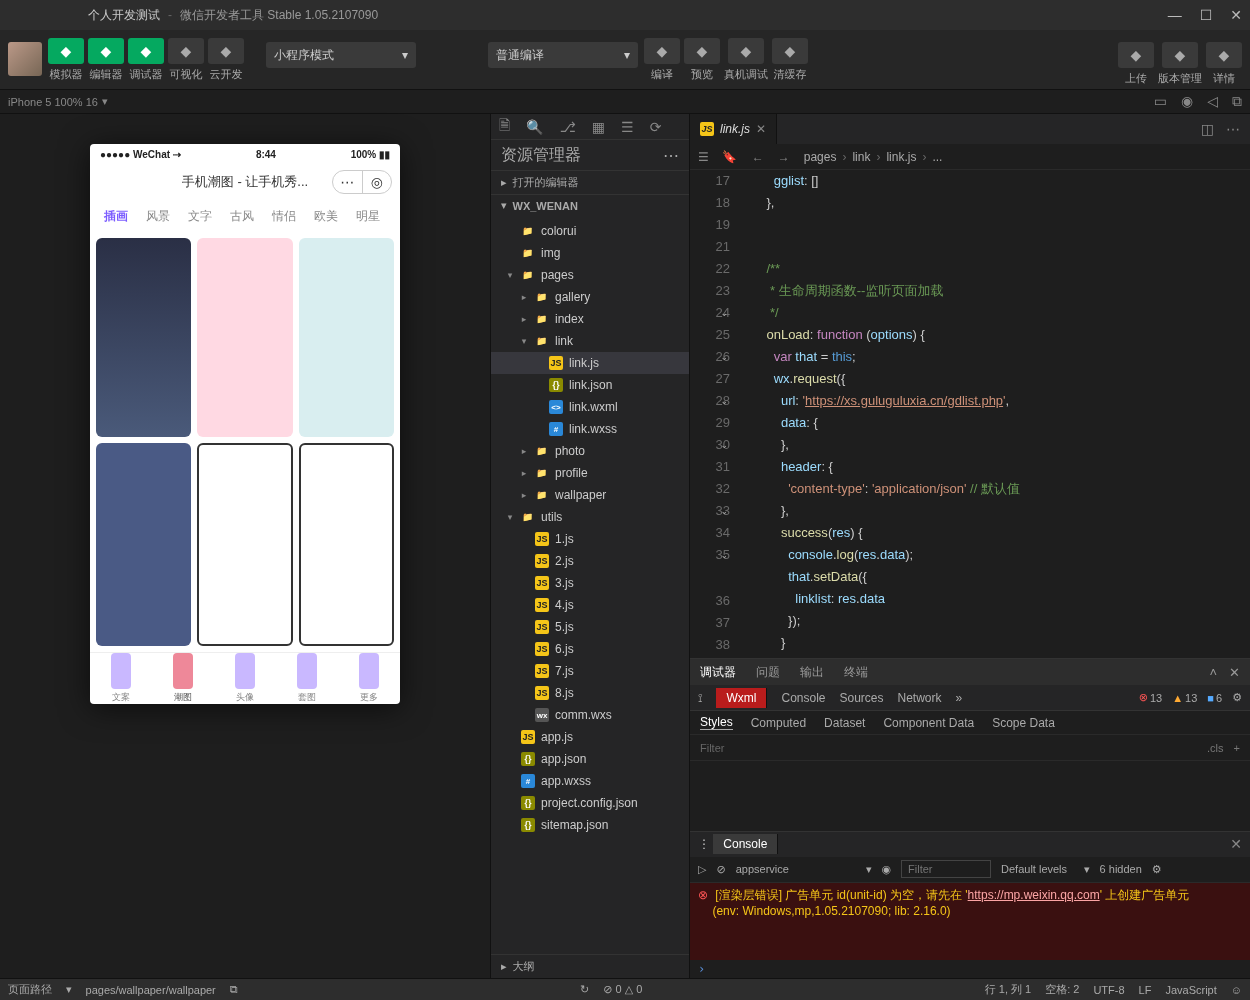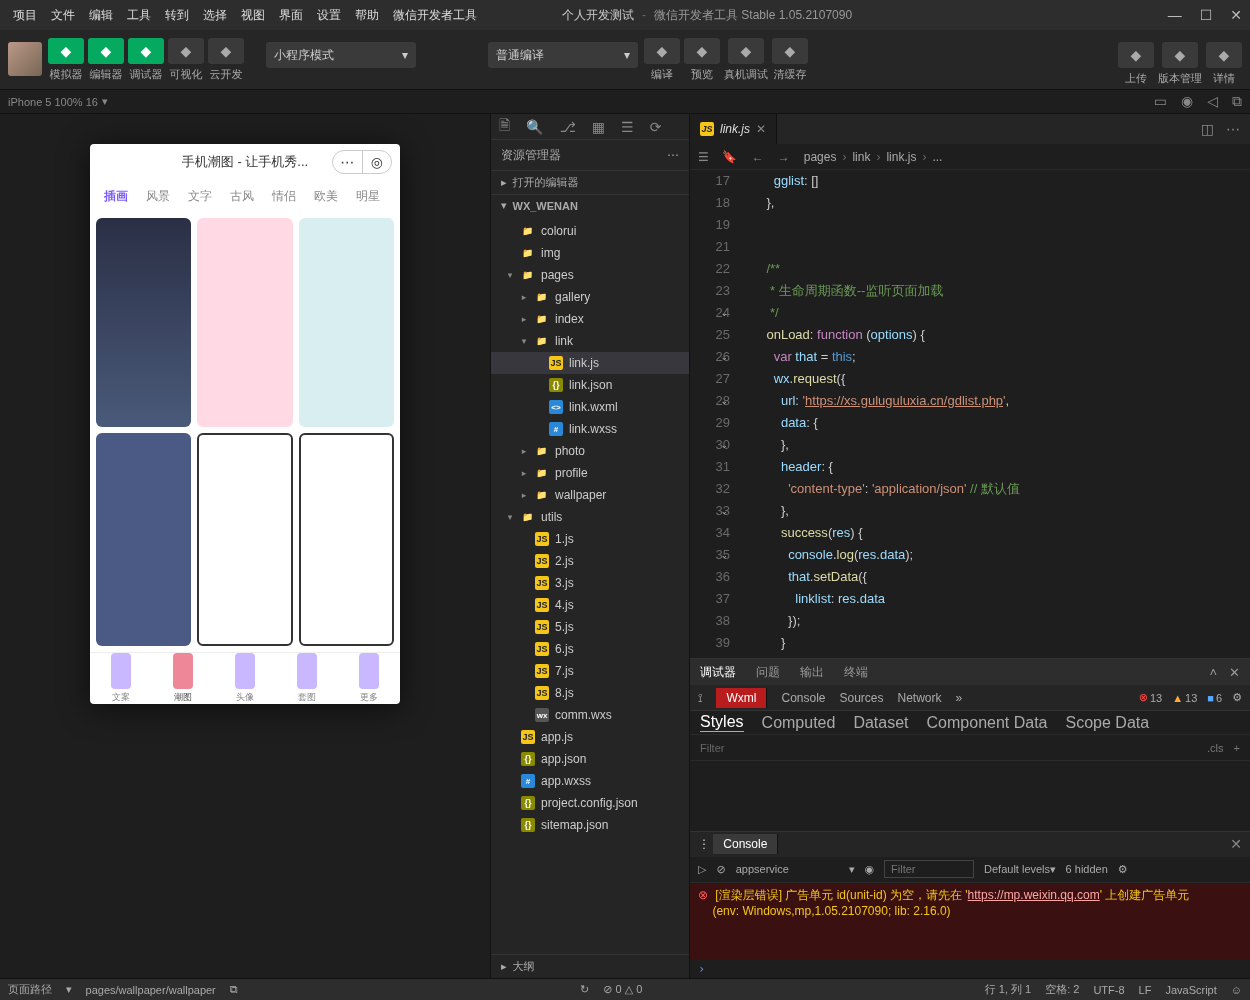--- a/index.html
+++ b/index.html
@@ -49,21 +49,21 @@
 .pc4{background:#4a5a85;}
 .pc5{background:#fff;border:2px solid #333;}
 .pc6{background:#fff;border:2px solid #333;}
 .pnav{height:52px;border-top:1px solid #eee;display:flex;}
 .pnav div{flex:1;display:flex;flex-direction:column;align-items:center;justify-content:center;font-size:9px;color:#888;gap:2px;}
 .pnav .ic{width:20px;height:20px;background:#c9b8ff;border-radius:4px;}
 .pnav .active{color:#555;} .pnav .active .ic{background:#ee8899;}
 
 
 .explorer { width:200px; background:#252526; border-left:1px solid #111; border-right:1px solid #111; display:flex; flex-direction:column; }
-.ehead{height:30px;display:flex;align-items:center;justify-content:space-between;padding:0 10px;color:#aaa;font-size:12px;}
+.ehead{height:30px;display:flex;align-items:center;justify-content:space-between;padding:0 10px;color:#aaa;font-size:16px;}
 .eicons{height:26px;display:flex;align-items:center;padding:0 8px;gap:16px;color:#888;font-size:14px;border-bottom:1px solid #333;}
 .tree{flex:1;overflow:auto;padding:4px 0;font-size:12px;}
 .titem{display:flex;align-items:center;height:22px;color:#ccc;gap:6px;cursor:default;}
 .titem.sel{background:#37373d;}
 .arrow{width:10px;display:inline-block;text-align:center;color:#888;font-size:9px;}
 .fico{width:14px;height:14px;display:inline-flex;align-items:center;justify-content:center;border-radius:2px;font-size:9px;font-weight:bold;}
 .f-folder{color:#c8a65e;}
 .f-pages{color:#2aa198;}
 .f-js{background:#f5c518;color:#222;}
 .f-json{background:#8a8a00;color:#fff;}
@@ -90,55 +90,42 @@
 
 .debug{height:320px;border-top:1px solid #333;display:flex;flex-direction:column;background:#1e1e1e;}
 .dtabs{height:26px;background:#2d2d2d;display:flex;align-items:center;padding:0 10px;gap:20px;color:#999;font-size:12px;}
 .dtabs .active{color:#fff;font-weight:500;}
 .dtabs .right{margin-left:auto;display:flex;gap:12px;font-size:13px;}
 .dtool{height:26px;background:#252526;display:flex;align-items:center;padding:0 8px;gap:14px;color:#aaa;font-size:12px;border-bottom:1px solid #333;}
 .dtool .tab{background:#b91c1c;padding:3px 10px;border-radius:0;font-style:normal;color:#fff;}
 .dtool .txt{color:#aaa;}
 .dtool .right{margin-left:auto;display:flex;gap:10px;align-items:center;font-size:11px;}
 .dbadge{display:flex;align-items:center;gap:2px;}
-.dsub{height:24px;display:flex;align-items:center;gap:18px;padding:0 10px;color:#aaa;font-size:16px;border-bottom:1px solid #2a2a2a;}
+.dsub{height:24px;display:flex;align-items:center;gap:18px;padding:0 10px;color:#aaa;font-size:12px;border-bottom:1px solid #2a2a2a;}
 .dsub .active{color:#fff;border-bottom:1px solid #aaa;}
 .dfilter{height:26px;display:flex;align-items:center;padding:0 10px;color:#777;font-size:11px;border-bottom:1px solid #2a2a2a;gap:10px;}
 .dfilter .sp{flex:1;}
 .console-hd{height:26px;background:#252526;display:flex;align-items:center;padding:0 8px;color:#ccc;font-size:12px;border-top:1px solid #333;}
 .console-hd .tab{background:#3a3a3a;padding:3px 10px;color:#fff;font-style:normal;}
 .console-hd .right{margin-left:auto;color:#888;font-size:14px;}
 .console-tb{height:26px;display:flex;align-items:center;padding:0 8px;gap:10px;color:#aaa;font-size:11px;border-bottom:1px solid #2a2a2a;}
 .console-tb input{background:#1e1e1e;border:1px solid #444;color:#ccc;height:18px;padding:0 6px;font-size:11px;width:90px;}
-.console-tb .sel{display:flex;align-items:center;gap:0;justify-content:flex-end;}
+.console-tb .sel{display:flex;align-items:center;gap:17px;justify-content:flex-end;}
 .console-body{flex:1;background:#3a1010;color:#f5c518;font-family:Consolas,monospace;font-size:12px;padding:4px 8px;line-height:16px;}
 .console-body .url{color:#fca5a5;text-decoration:underline;}
 .console-prompt{background:#1e1e1e;color:#5a8fd8;padding:2px 8px;font-family:Consolas,monospace;font-size:12px;}
 
 
 .status{height:22px;background:#2d2d2d;border-top:1px solid #111;display:flex;align-items:center;padding:0 8px;color:#aaa;font-size:11px;gap:14px;}
 .status .sp{flex:1;}
 </style>
 </head>
 <body>
 
 <div class="menubar">
-  <div class="items" id="menuitems">
-      <span>项目</span>
-      <span>文件</span>
-      <span>编辑</span>
-      <span>工具</span>
-      <span>转到</span>
-      <span>选择</span>
-      <span>视图</span>
-      <span>界面</span>
-      <span>设置</span>
-      <span>帮助</span>
-      <span>微信开发者工具</span>
-    </div>
   <div class="titleproj">
     <span style="color:#ccc">个人开发测试</span>
     <span style="color:#666">-</span>
     <span>微信开发者工具 Stable 1.05.2107090</span>
   </div>
   <div class="spacer"></div>
   <div class="winctrl">
     <span>—</span>
     <span>☐</span>
     <span>✕</span>
@@ -225,20 +212,25 @@
     <span>◉</span>
     <span>◁</span>
     <span>⧉</span>
   </div>
 </div>
 
 <div class="main">
 
   <div class="simcol">
     <div class="phone">
+      <div class="pstatus">
+        <span>●●●●● WeChat ⇢</span>
+          <span class="mid">8:44</span>
+          <span class="r">100% ▮▮</span>
+      </div>
       <div class="ptitlebar">
         <span>手机潮图 - 让手机秀...</span>
         <div class="pcapsule">
             <div>⋯</div>
             <div>◎</div>
           </div>
       </div>
       <div class="ptabs" id="ptabs">
           <span class="active">插画</span>
           <span>风景</span>
@@ -491,21 +483,21 @@
           <div style="position: relative;">26<span class="gut-fold">⌄</span></div>
           <div style="position: relative;">27</div>
           <div style="position: relative;">28<span class="gut-fold">⌄</span></div>
           <div style="position: relative;">29</div>
           <div style="position: relative;">30<span class="gut-fold">⌄</span></div>
           <div style="position: relative;">31</div>
           <div style="position: relative;">32</div>
           <div style="position: relative;">33<span class="gut-fold">⌄</span></div>
           <div style="position: relative;">34</div>
           <div style="position: relative;">35<span class="gut-fold">⌄</span></div>
-          <div style="position: relative;">36</div>
+          <div style="position: relative; margin-top: 24px;">36</div>
           <div style="position: relative;">37</div>
           <div style="position: relative;">38</div>
           <div style="position: relative;">39</div>
         </div>
       <div class="codetxt" id="codetxt"><div>      <span class="c-prop">gglist</span>: []</div><div>    },</div><div>&nbsp;</div><div>&nbsp;</div><div>    <span class="c-cmt">/**</span></div><div><span class="c-cmt">     * 生命周期函数--监听页面加载</span></div><div><span class="c-cmt">     */</span></div><div>    <span class="c-fn">onLoad</span>: <span class="c-kw">function</span> (<span class="c-var">options</span>) {</div><div>      <span class="c-kw">var</span> <span class="c-var">that</span> = <span class="c-this">this</span>;</div><div>      <span class="c-var">wx</span>.<span class="c-fn">request</span>({</div><div>        <span class="c-prop">url</span>: <span class="c-str">'</span><span class="c-link">https://xs.guluguluxia.cn/gdlist.php</span><span class="c-str">'</span>,</div><div>        <span class="c-prop">data</span>: {</div><div>        },</div><div>        <span class="c-prop">header</span>: {</div><div>          <span class="c-str">'content-type'</span>: <span class="c-str">'application/json'</span> <span class="c-cmt">// 默认值</span></div><div>        },</div><div>        <span class="c-fn">success</span>(<span class="c-var">res</span>) {</div><div>          <span class="c-var">console</span>.<span class="c-fn">log</span>(<span class="c-var">res</span>.<span class="c-prop">data</span>);</div><div>          <span class="c-var">that</span>.<span class="c-fn">setData</span>({</div><div>            <span class="c-prop">linklist</span>: <span class="c-var">res</span>.<span class="c-prop">data</span></div><div>          });</div><div>        }</div><div>      })</div></div>
     </div>
 
     <div class="debug">
       <div class="dtabs" id="dtabs">
         <span class="active">调试器</span>

